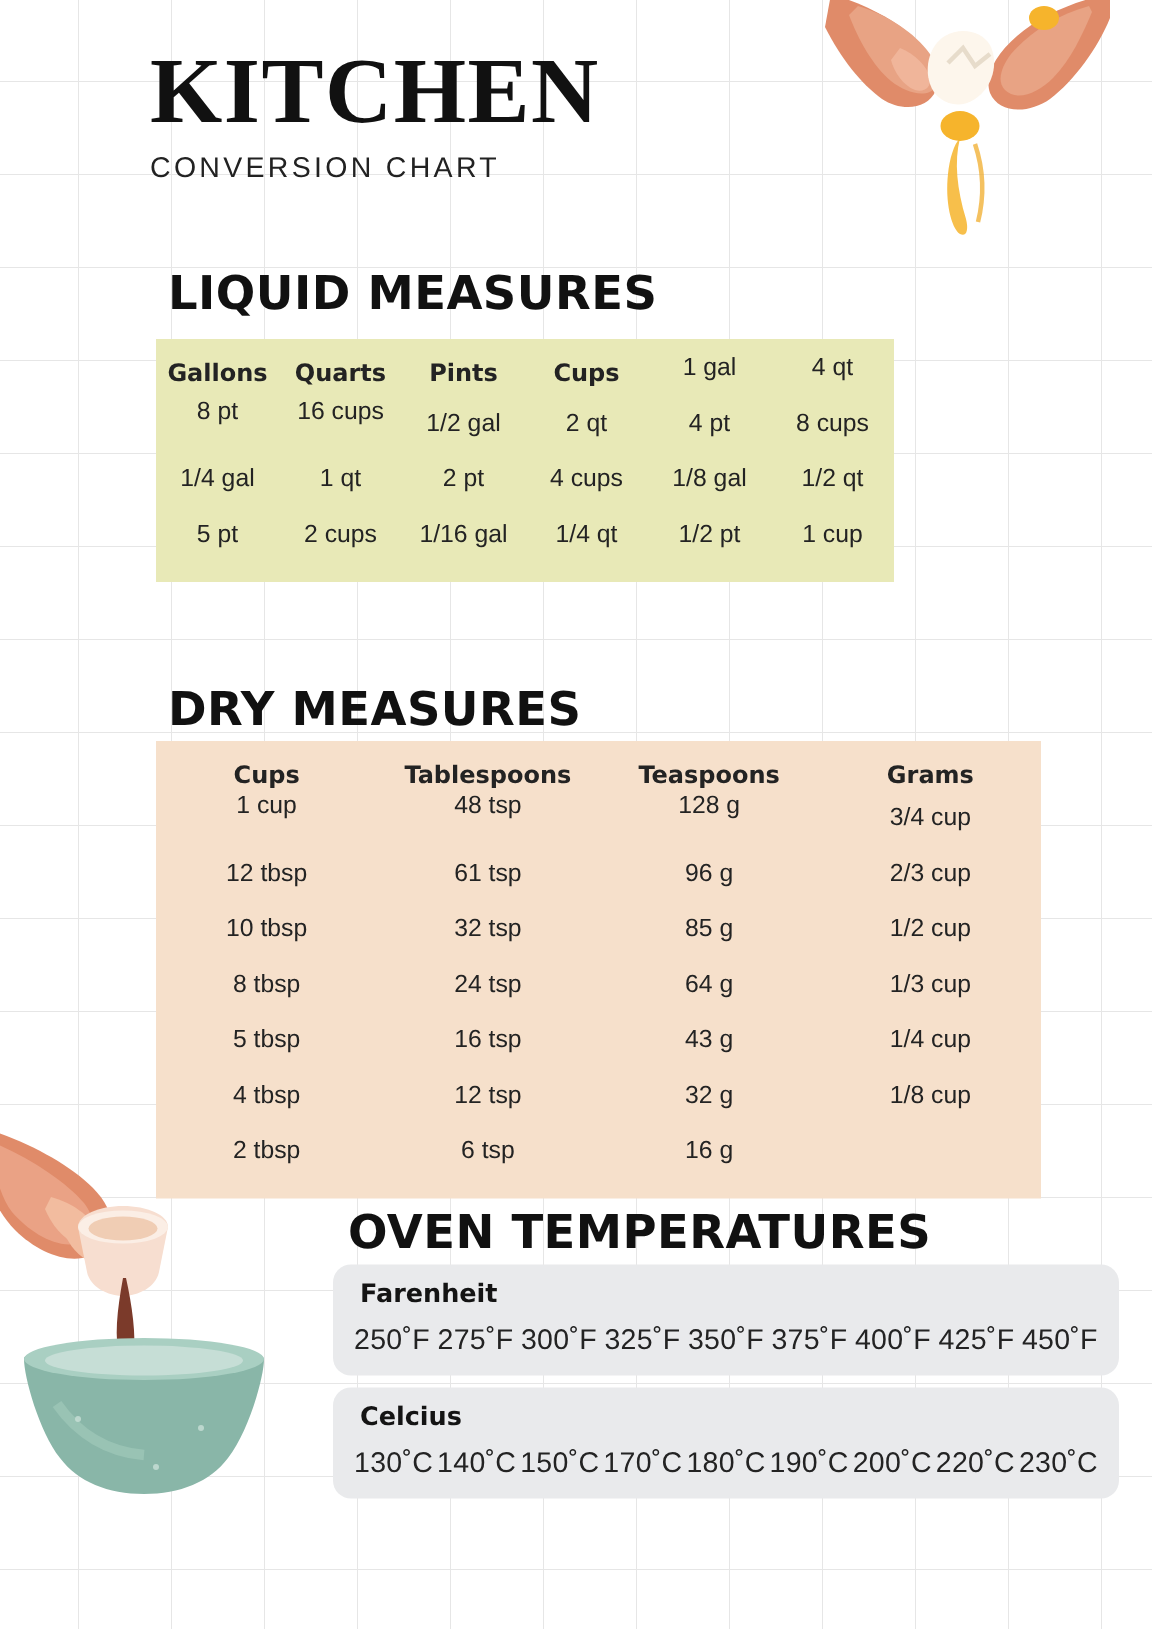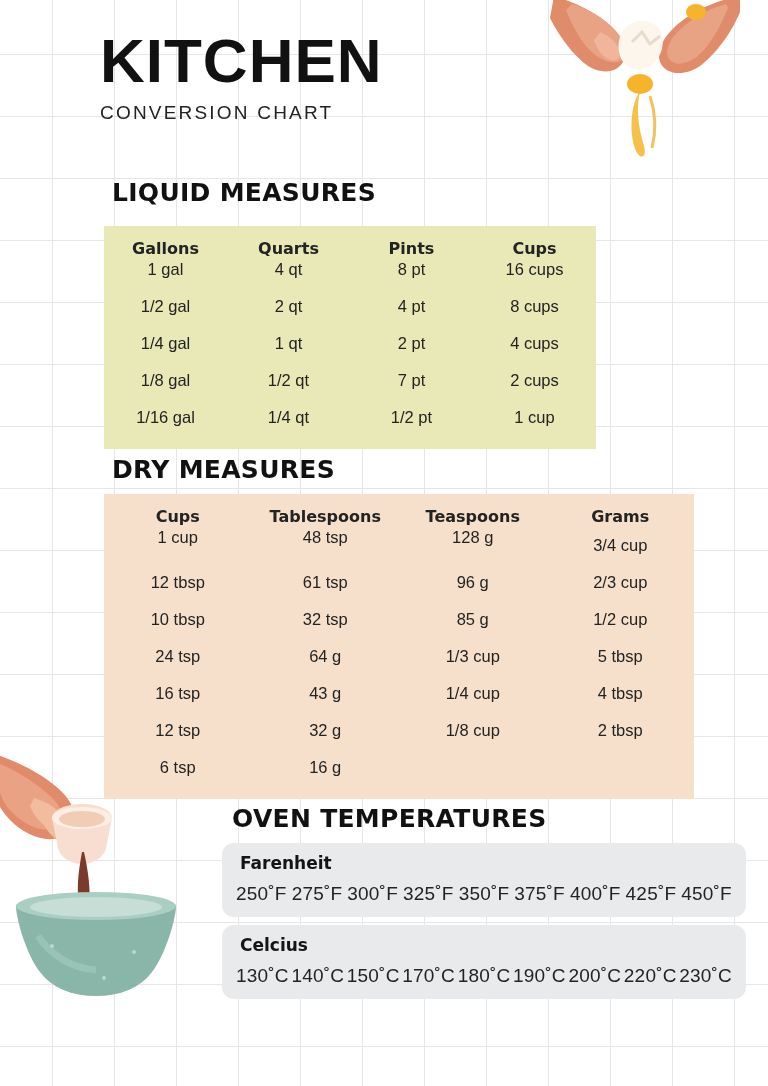--- a/index.html
+++ b/index.html
@@ -34,59 +34,59 @@
     height: 1086px;
   }
 
   
   .header {
     position: absolute;
     left: 100px;
     top: 30px;
   }
   .title {
-    font-family: Liberation Sans, sans-serif;
+    font-family: Liberation Serif, serif;
     font-weight: bold;
     font-size: 62px;
     letter-spacing: 1px;
     line-height: 1;
     color: #111111;
     margin: 0;
   }
   .subtitle {
     font-family: "Liberation Sans", sans-serif;
     font-size: 19px;
     letter-spacing: 2.2px;
     color: #222222;
     margin-top: 10px;
   }
 
   
   .section-title {
     font-family: "DejaVu Sans", sans-serif;
     font-weight: bold;
-    font-size: 25px;
+    font-size: 31px;
     color: #111111;
     letter-spacing: 0.3px;
   }
   #liquid-title { position: absolute; left: 112px; top: 178px; }
   #dry-title    { position: absolute; left: 112px; top: 455px; }
   #oven-title   { position: absolute; left: 232px; top: 804px; }
 
   
   .table-block {
     position: absolute;
     display: grid;
   }
   #liquid-table {
     left: 104px;
     top: 226px;
     width: 492px;
     background: #e8e9b7;
-    grid-template-columns: repeat(4, 1fr);
+    grid-template-columns: repeat(6, 1fr);
     padding: 8px 0 14px 0;
     box-sizing: border-box;
   }
   #dry-table {
     left: 104px;
     top: 494px;
     width: 590px;
     background: #f6e0cb;
     grid-template-columns: repeat(4, 1fr);
     padding: 8px 0 14px 0;
@@ -193,21 +193,21 @@
       <div class="cell">1/2 gal</div>
       <div class="cell">2 qt</div>
       <div class="cell">4 pt</div>
       <div class="cell">8 cups</div>
       <div class="cell">1/4 gal</div>
       <div class="cell">1 qt</div>
       <div class="cell">2 pt</div>
       <div class="cell">4 cups</div>
       <div class="cell">1/8 gal</div>
       <div class="cell">1/2 qt</div>
-      <div class="cell">7 pt</div>
+      <div class="cell">5 pt</div>
       <div class="cell">2 cups</div>
       <div class="cell">1/16 gal</div>
       <div class="cell">1/4 qt</div>
       <div class="cell">1/2 pt</div>
       <div class="cell">1 cup</div>
     </div>
 
   <div class="section-title" id="dry-title">DRY MEASURES</div>
   <div class="table-block" id="dry-table" style="background: rgb(246, 224, 203);">
       <div class="cell head">Cups</div>
@@ -219,20 +219,21 @@
       <div class="cell firstrow">128 g</div>
       <div class="cell">3/4 cup</div>
       <div class="cell">12 tbsp</div>
       <div class="cell">61 tsp</div>
       <div class="cell">96 g</div>
       <div class="cell">2/3 cup</div>
       <div class="cell">10 tbsp</div>
       <div class="cell">32 tsp</div>
       <div class="cell">85 g</div>
       <div class="cell">1/2 cup</div>
+      <div class="cell">8 tbsp</div>
       <div class="cell">24 tsp</div>
       <div class="cell">64 g</div>
       <div class="cell">1/3 cup</div>
       <div class="cell">5 tbsp</div>
       <div class="cell">16 tsp</div>
       <div class="cell">43 g</div>
       <div class="cell">1/4 cup</div>
       <div class="cell">4 tbsp</div>
       <div class="cell">12 tsp</div>
       <div class="cell">32 g</div>

